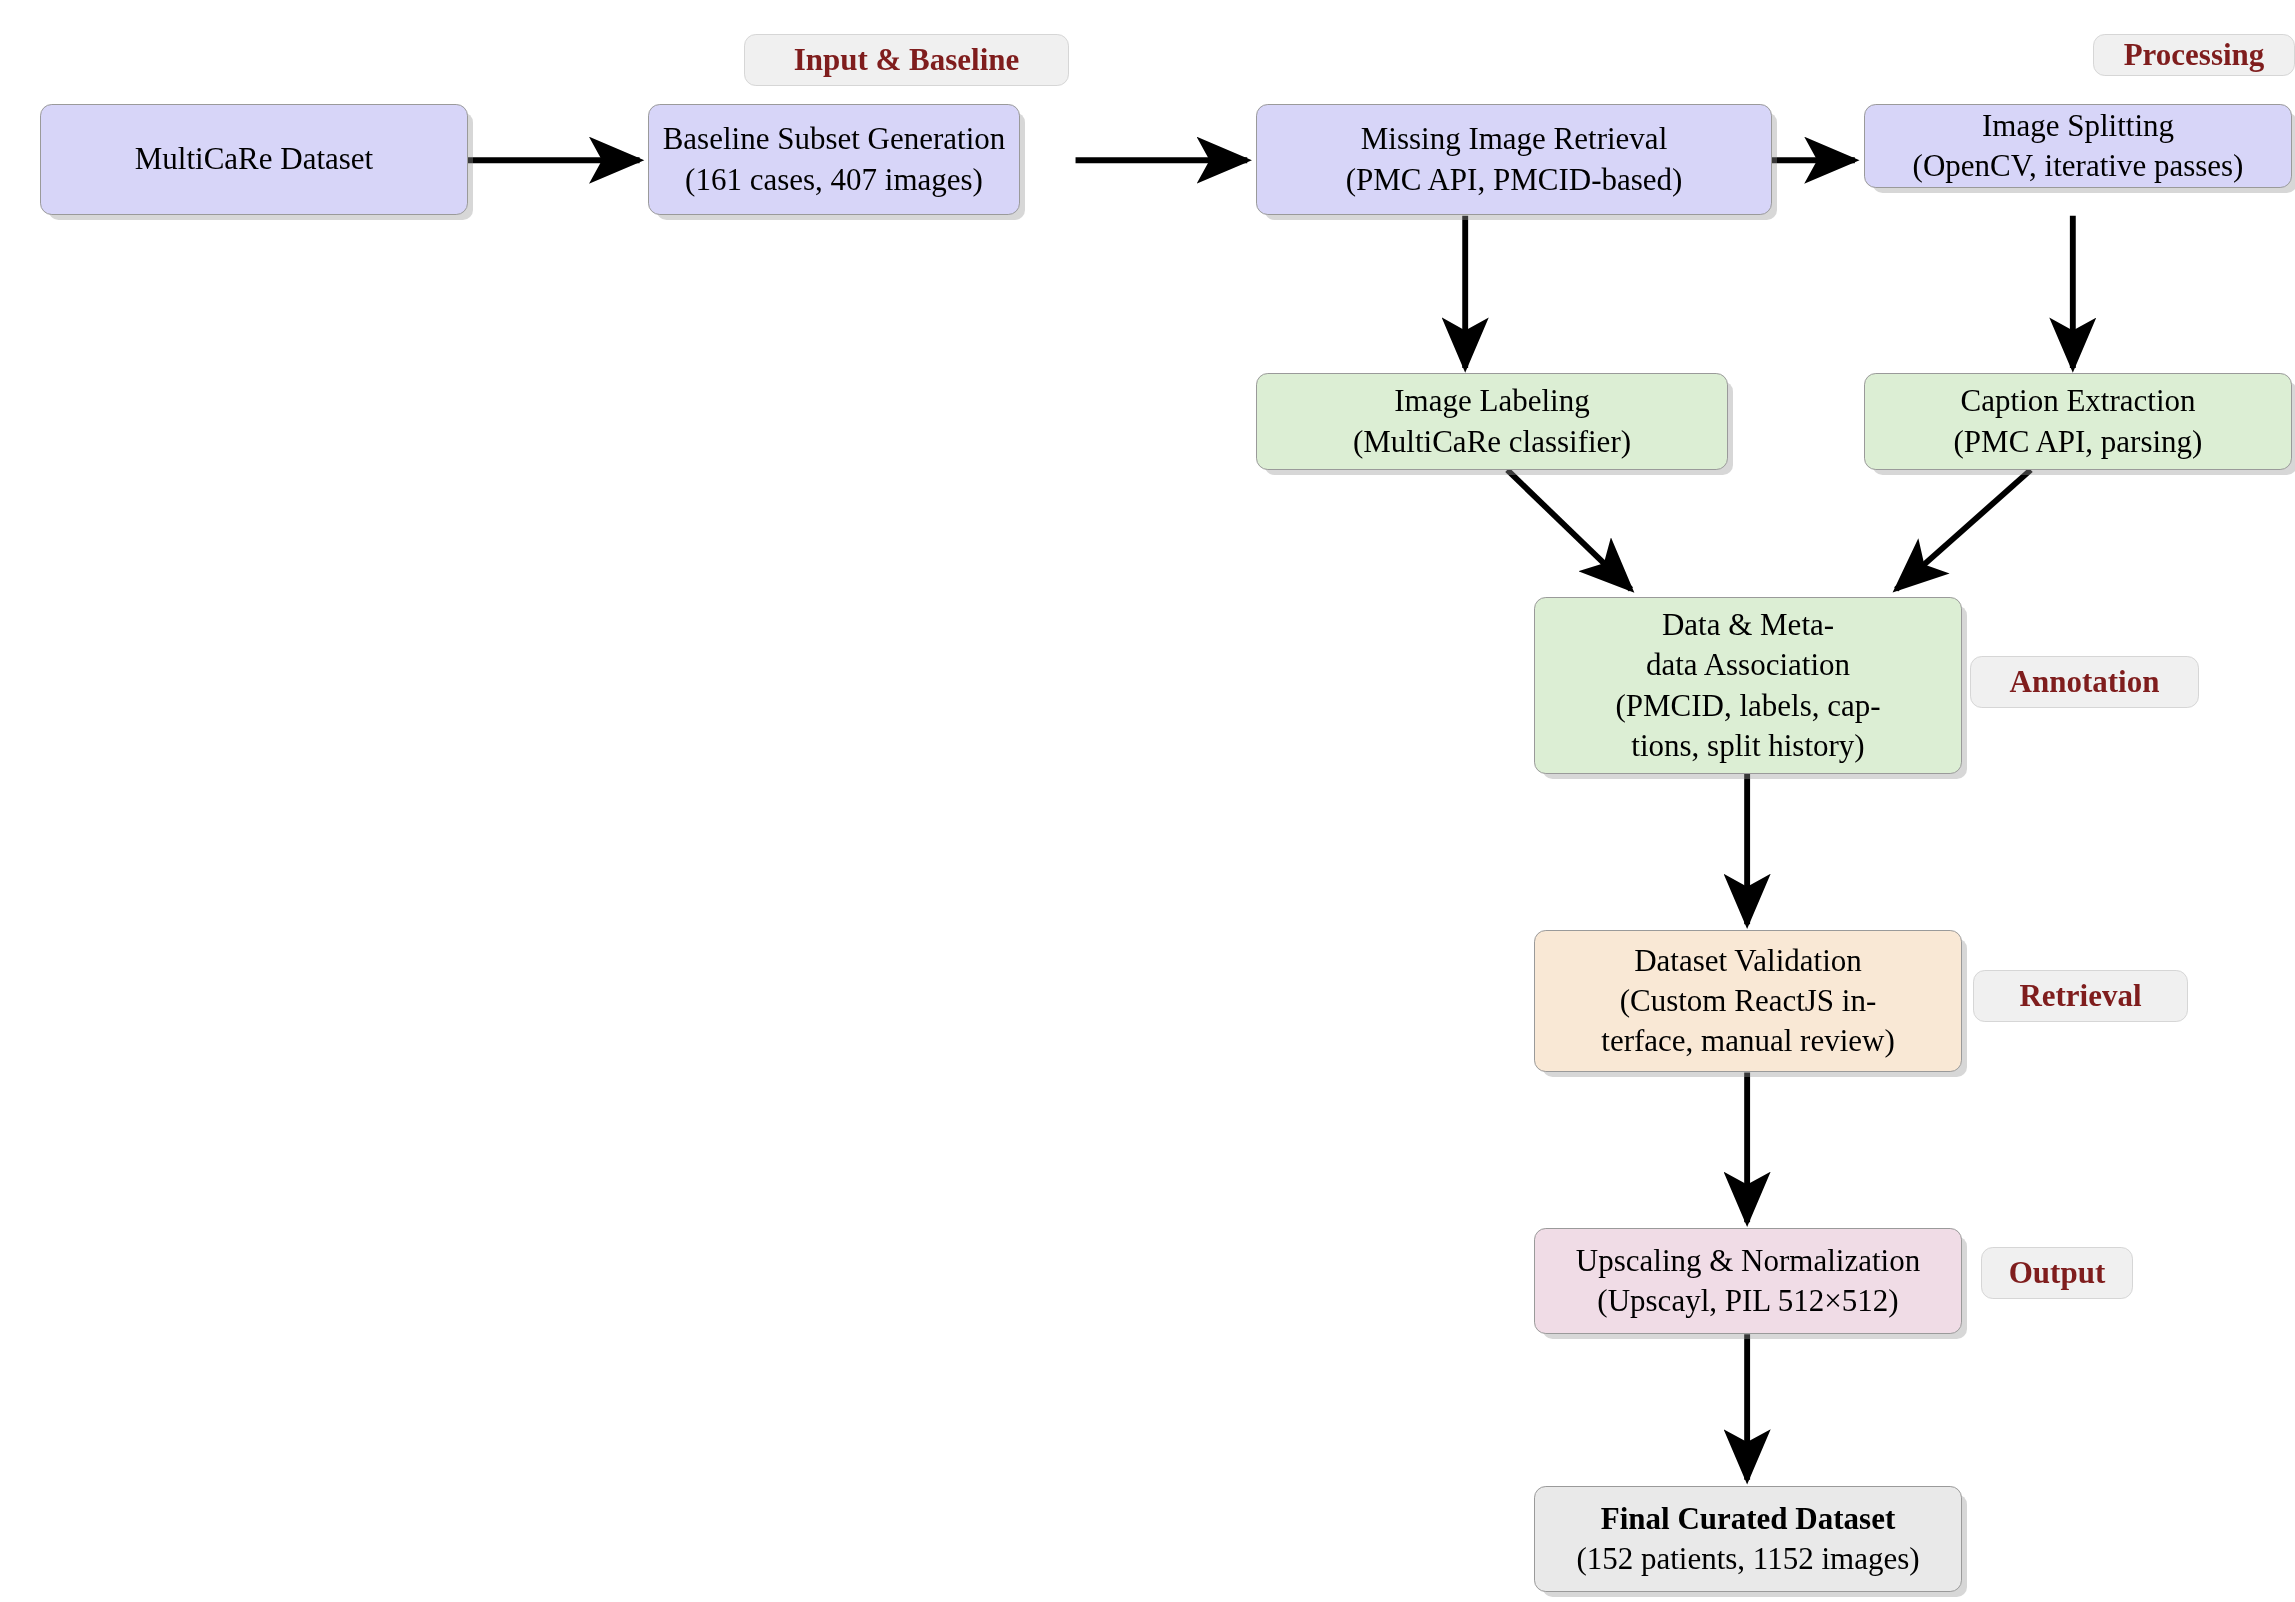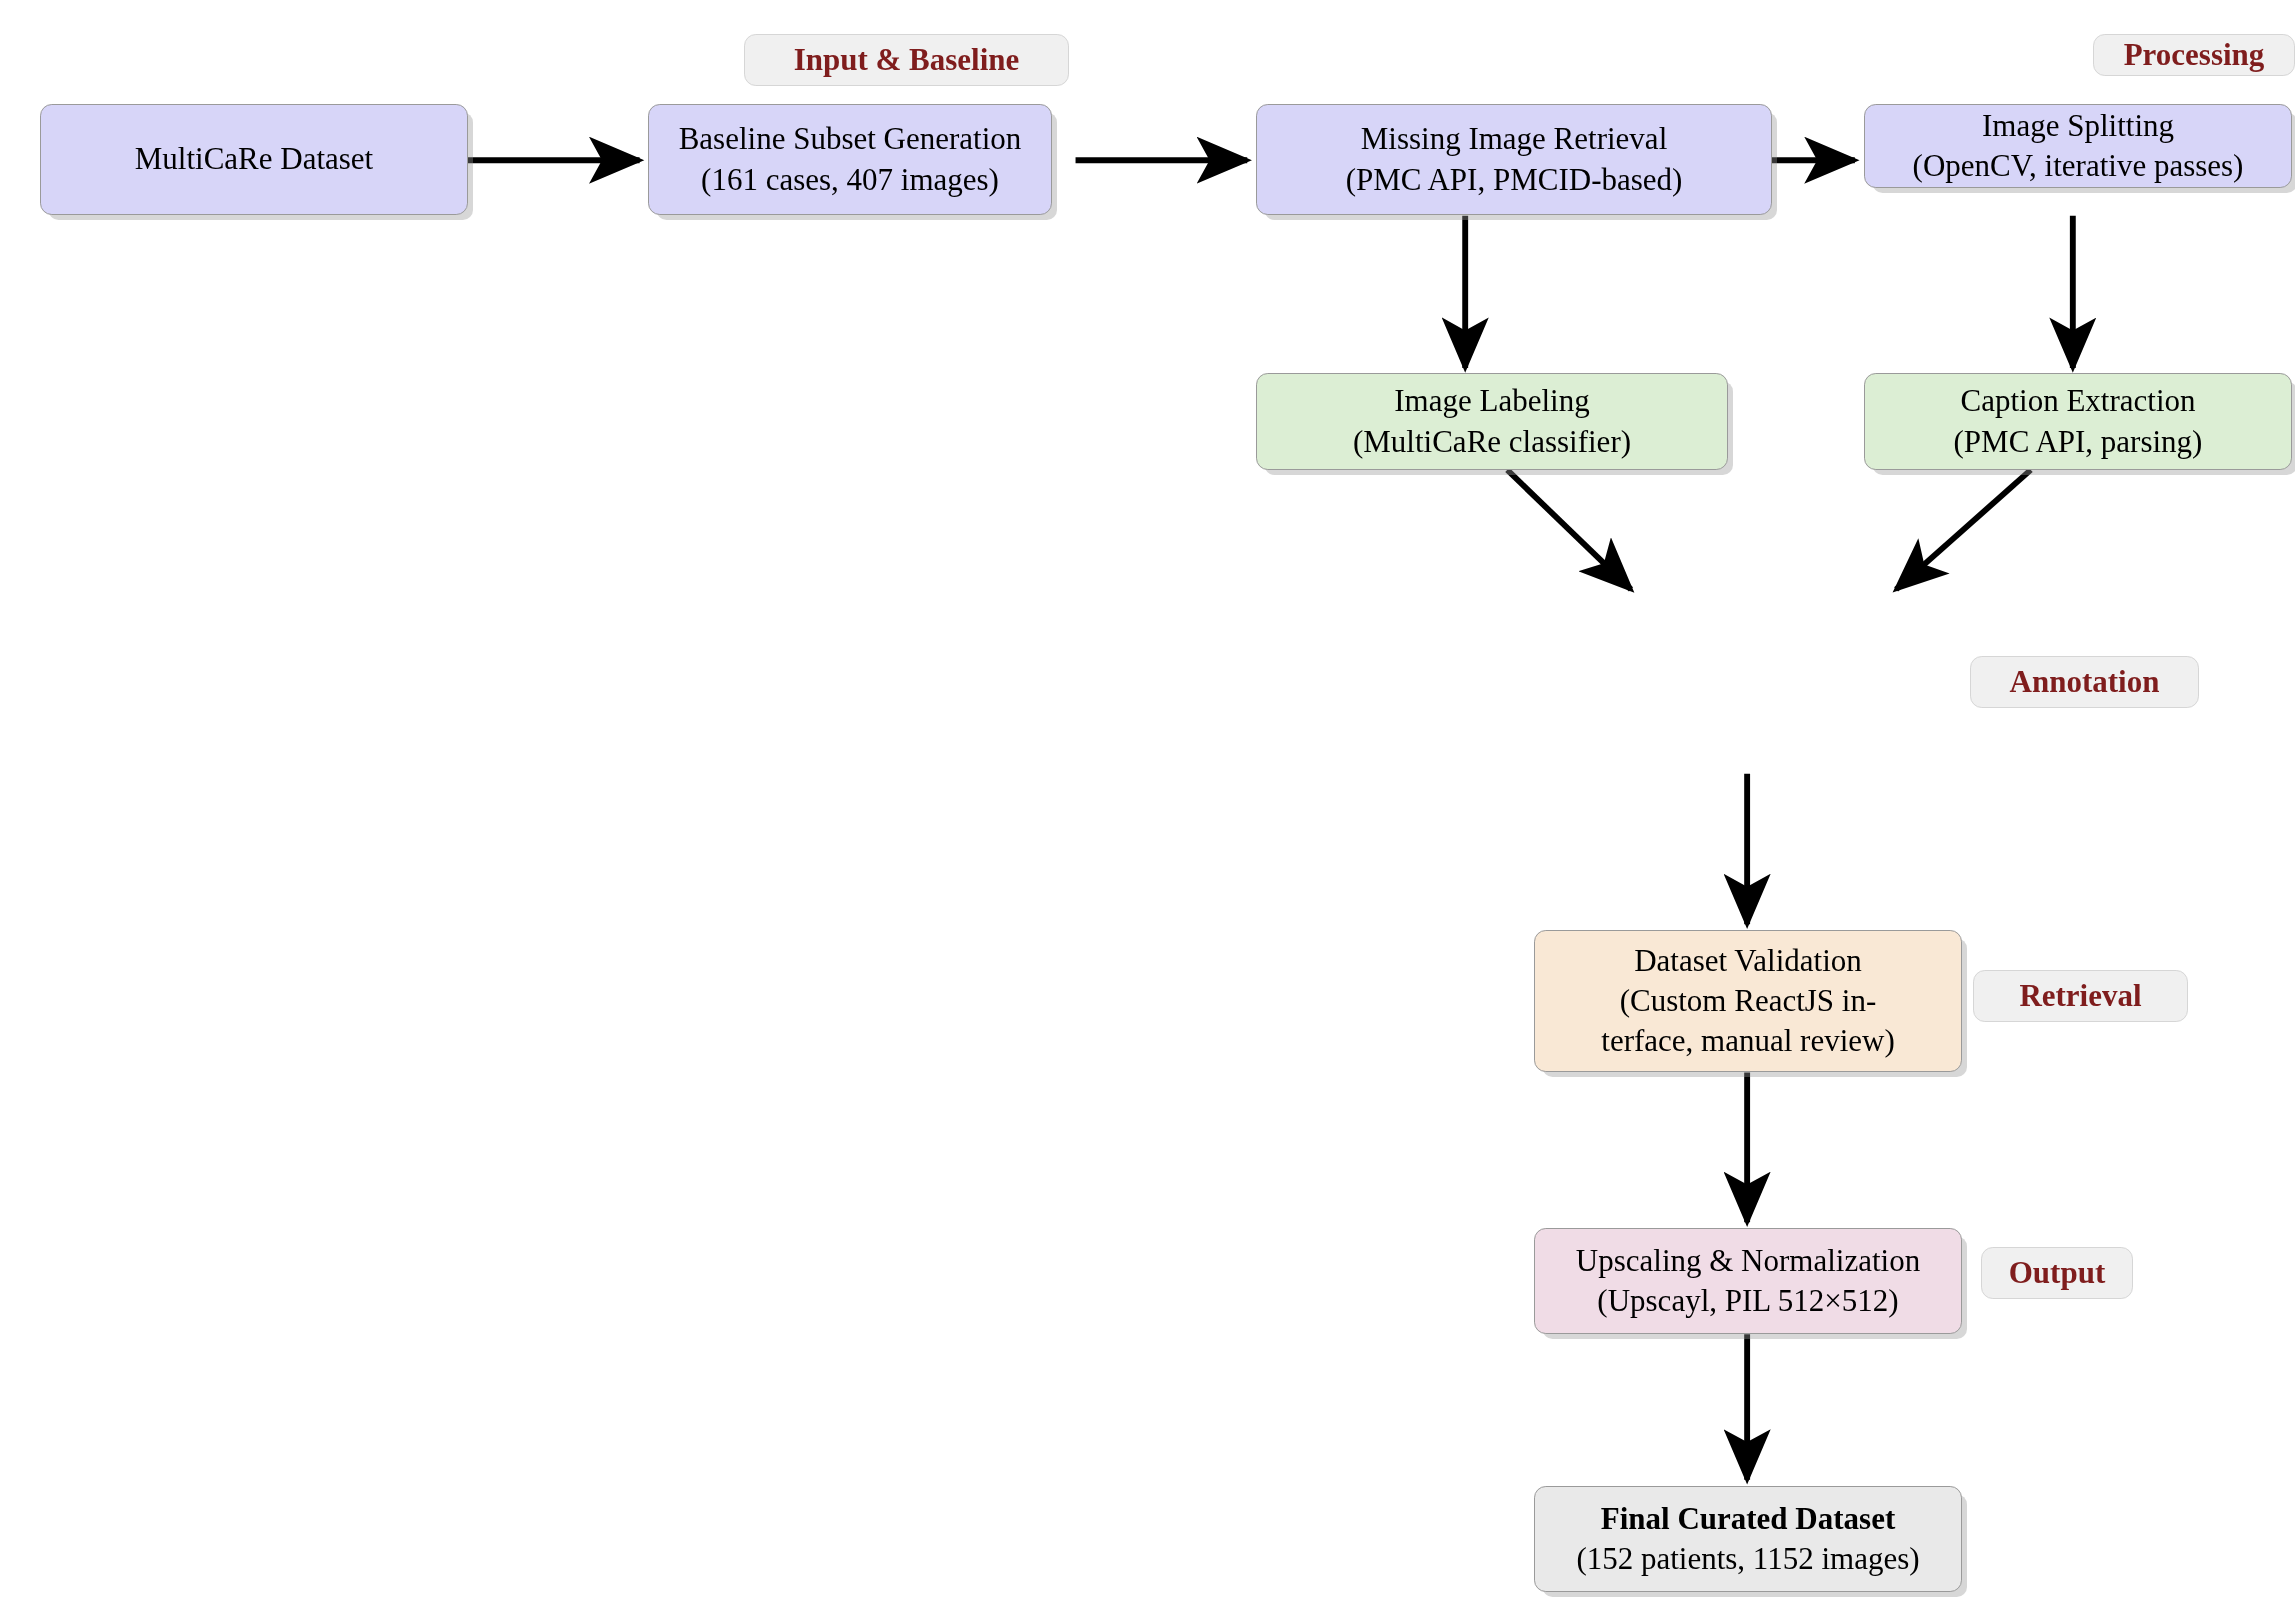--- a/index.html
+++ b/index.html
@@ -107,21 +107,21 @@
     <span>Retrieval</span>
   </div>
   <div class="section-label" style="left:1981px; top:1247px; width:152px; height:52px;">
     <span>Output</span>
   </div>
 
   <div class="node n-blue" style="left:40px; top:104px; width:428px; height:111px;">
     <span class="ln">MultiCaRe Dataset</span>
   </div>
 
-  <div class="node n-blue" style="left:648px; top:104px; width:404px; height:111px;">
+  <div class="node n-blue" style="left:648px; top:104px; width:372px; height:111px;">
     <span class="ln">Baseline Subset Generation</span>
     <span class="ln">(161 cases, 407 images)</span>
   </div>
 
   <div class="node n-blue" style="left:1256px; top:104px; width:516px; height:111px;">
     <span class="ln">Missing Image Retrieval</span>
     <span class="ln">(PMC API, PMCID-based)</span>
   </div>
 
   <div class="node n-blue" style="left:1864px; top:104px; width:428px; height:84px;align-items:center;">
@@ -132,20 +132,26 @@
   <div class="node n-green" style="left:1256px; top:373px; width:472px; height:97px;">
     <span class="ln">Image Labeling</span>
     <span class="ln">(MultiCaRe classifier)</span>
   </div>
 
   <div class="node n-green" style="left:1864px; top:373px; width:428px; height:97px;">
     <span class="ln">Caption Extraction</span>
     <span class="ln">(PMC API, parsing)</span>
   </div>
 
+  <div class="node n-green" style="left:1534px; top:597px; width:428px; height:177px;">
+    <span class="ln">Data &amp; Meta-</span>
+    <span class="ln">data Association</span>
+    <span class="ln">(PMCID, labels, cap-</span>
+    <span class="ln">tions, split history)</span>
+  </div>
 
   <div class="node n-orange" style="left:1534px; top:930px; width:428px; height:142px;">
     <span class="ln">Dataset Validation</span>
     <span class="ln">(Custom ReactJS in-</span>
     <span class="ln">terface, manual review)</span>
   </div>
 
   <div class="node n-pink" style="left:1534px; top:1228px; width:428px; height:106px;">
     <span class="ln">Upscaling &amp; Normalization</span>
     <span class="ln">(Upscayl, PIL 512×512)</span>

